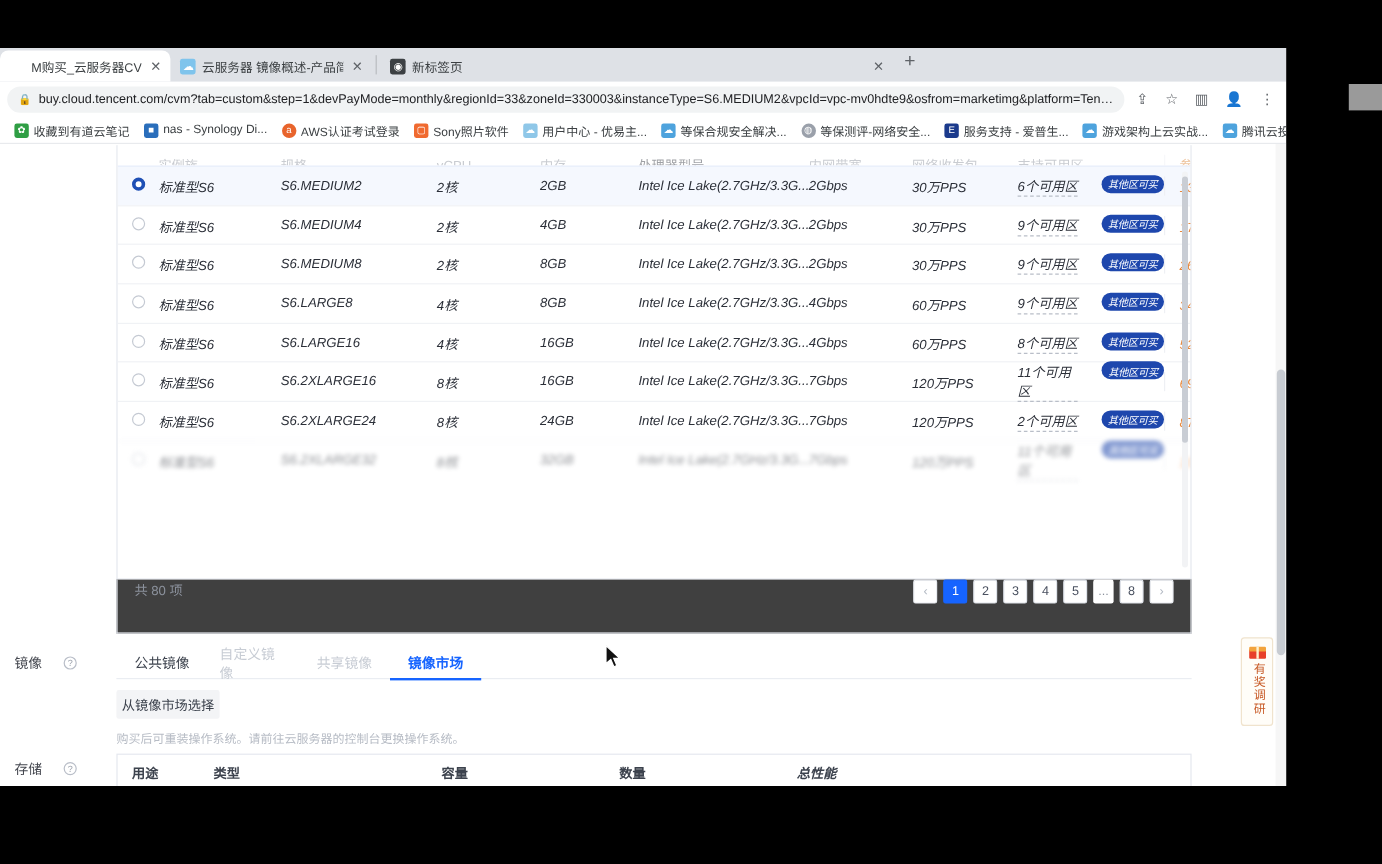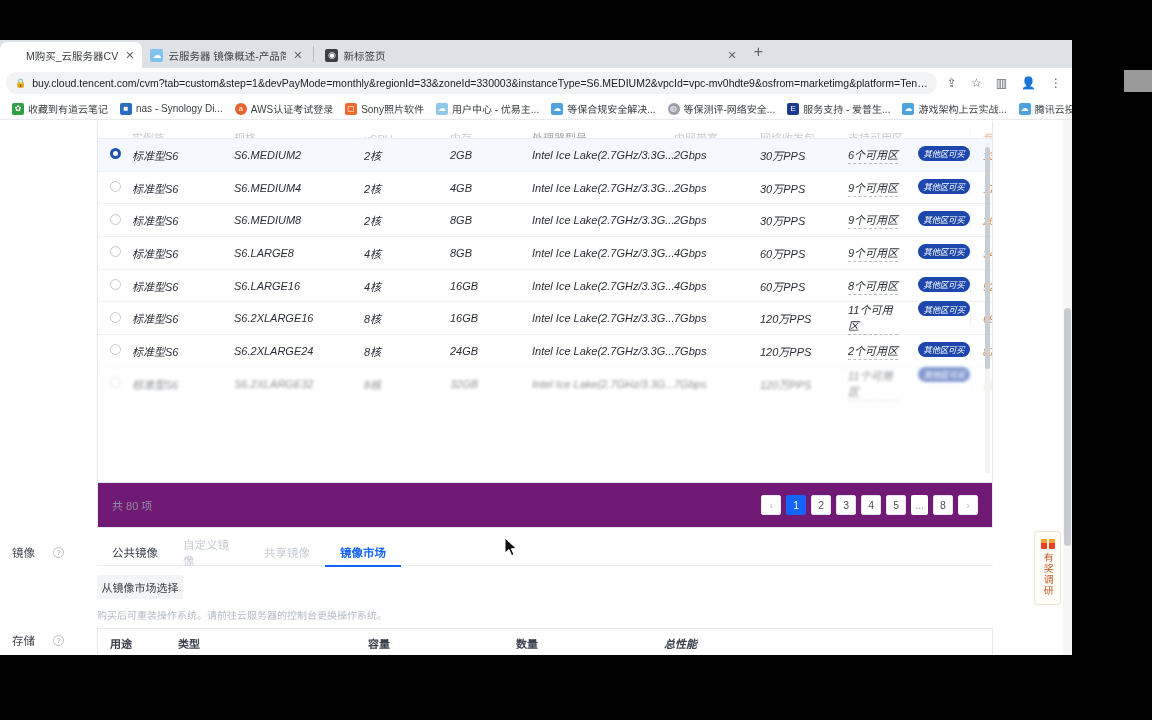--- a/index.html
+++ b/index.html
@@ -113,22 +113,22 @@
   .tbl-scrollbar {
     position:absolute; right:2px; top:26px; width:5px; height:222px;
     background:#c9cdd4; border-radius:3px;
   }
   .tbl-scrolltrack{
     position:absolute; right:2px; top:22px; width:5px; height:330px; background:#f2f3f5; border-radius:3px;
   }
 
   .pager {
     position: absolute; left: 97px; top: 363px; width: 896px; height: 45px;
-    background: #701a75; border: 1px solid #e5e8ef; border-top:none;
-    display: flex; align-items: center; padding: 0 14px;
+    background: #404040; border: 1px solid #e5e8ef; border-top:none;
+    display: flex; align-items: flex-start; padding: 0 14px;
   }
   .pager .total { font-size: 11px; color: #8b919c; }
   .pager .pages { margin-left: auto; display: flex; align-items: center; gap: 5px; }
   .pg {
     min-width: 20px; height: 20px; border: 1px solid #dfe3ea; border-radius: 2px;
     display: inline-flex; align-items: center; justify-content: center;
     font-size: 10.5px; color: #4a5160; background: #fff; padding: 0 4px;
   }
   .pg.cur { background: #1664ff; border-color: #1664ff; color: #fff; }
   .pg.nav { color: #b4bac4; border-color:#e9ecf1;}

